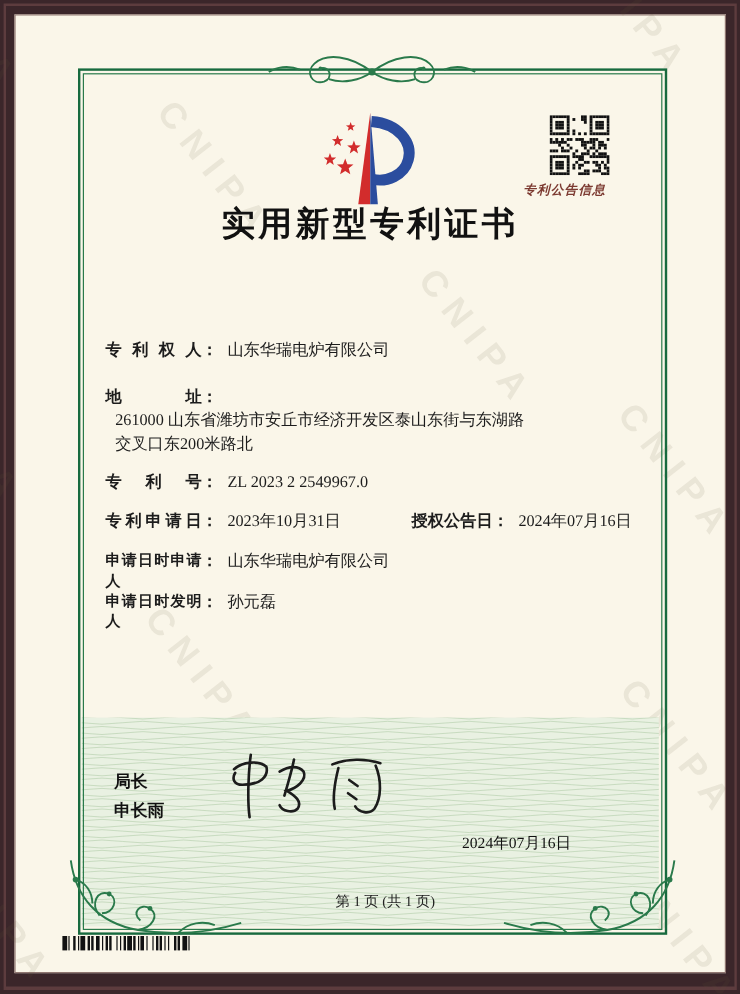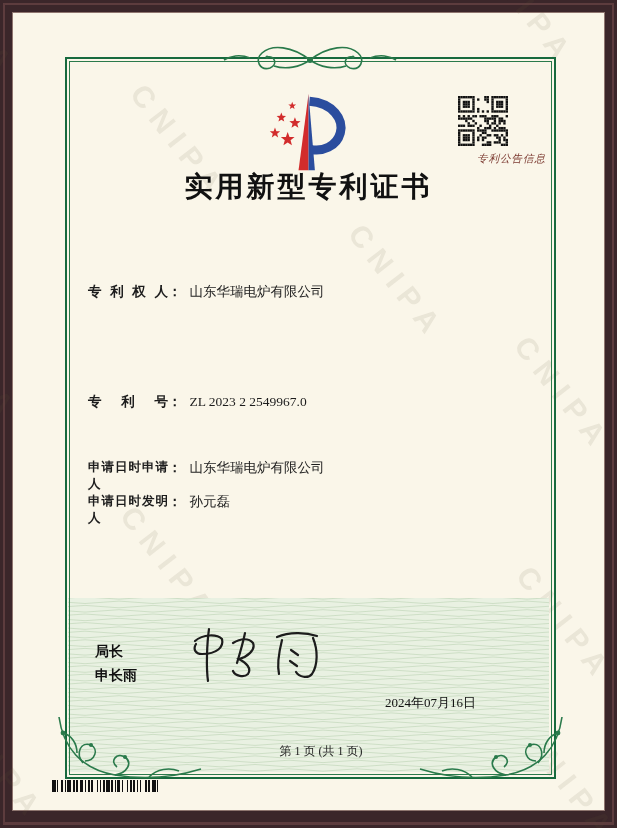--- a/index.html
+++ b/index.html
@@ -14,22 +14,22 @@
   .gborder{position:absolute;left:65px;top:57px;width:487px;height:718px;
            border:2px solid #176a3e;}
   .gborder::after{content:"";position:absolute;inset:2px;border:1px solid #2a7a4b;}
   .waves{position:absolute;left:68px;top:598px;width:481px;height:174px;background:#e9f1e2;}
   .waves svg{display:block}
   .ornament{position:absolute;pointer-events:none}
   .watermark{position:absolute;font-weight:bold;font-size:30px;letter-spacing:9px;
              color:rgba(95,85,55,0.10);transform:rotate(52deg);transform-origin:left top;
              white-space:nowrap;font-family:"Liberation Sans",sans-serif;}
   .cert-no{position:absolute;left:88px;top:92px;font-size:12.5px;letter-spacing:1px;color:#222;}
-  .qr-caption{position:absolute;left:462px;top:152px;width:84px;text-align:right;
-              font-size:10.5px;font-weight:normal;color:#7c3a31;letter-spacing:1px;font-style:italic;}
+  .qr-caption{position:absolute;left:436px;top:152px;width:84px;text-align:left;
+              font-size:10.5px;font-weight:bold;color:#7c3a31;letter-spacing:1px;font-style:italic;}
   .title{position:absolute;left:65px;top:168px;width:487px;text-align:center;
          font-size:28px;font-weight:bold;letter-spacing:3px;color:#111;}
   .row{position:absolute;left:88px;width:452px;font-size:13.5px;color:#1c1c1c;}
   .lbl{display:inline-block;width:80px;font-weight:bold;text-align:justify;text-align-last:justify;
        vertical-align:top;}
   .lbl.small{font-size:12.5px;font-weight:bold;}
   .colon{font-weight:bold;}
   .val{margin-left:8px;}
   .val-block{display:inline-block;vertical-align:top;margin-left:8px;width:352px;line-height:20px;}
   .rcol{position:absolute;left:255px;top:0;}
@@ -375,22 +375,31 @@
       <rect x="19" y="20" width="1" height="1" fill="#111"></rect>
       <rect x="20" y="20" width="1" height="1" fill="#111"></rect>
     </svg>
   <div class="qr-caption">专利公告信息</div>
 
   <div class="title">实用新型专利证书</div>
 
   <div class="row" style="top:283px">
     <span class="lbl">专利权人</span><span class="colon">：</span><span class="val">山东华瑞电炉有限公司</span>
   </div>
+  <div class="row" style="top:322px">
+    <span class="lbl">地址</span><span class="colon">：</span><span class="val-block">261000 山东省潍坊市安丘市经济开发区泰山东街与东湖路交叉口东200米路北</span>
+  </div>
   <div class="row" style="top:393px">
     <span class="lbl">专利号</span><span class="colon">：</span><span class="val">ZL 2023 2 2549967.0</span>
+  </div>
+  <div class="row" style="top:425px">
+    <span class="lbl">专利申请日</span><span class="colon">：</span><span class="val">2023年10月31日</span>
+    <span class="rcol">
+      <span class="rlbl">授权公告日</span><span class="colon">：</span><span class="val">2024年07月16日</span>
+    </span>
   </div>
   <div class="row" style="top:493px">
     <span class="lbl small">申请日时发明人</span><span class="colon">：</span><span class="val">孙元磊</span>
   </div>
   <div class="row" style="top:459px">
     <span class="lbl small">申请日时申请人</span><span class="colon">：</span><span class="val">山东华瑞电炉有限公司</span>
   </div>
 
 
   <div class="sig-title">局长</div>

